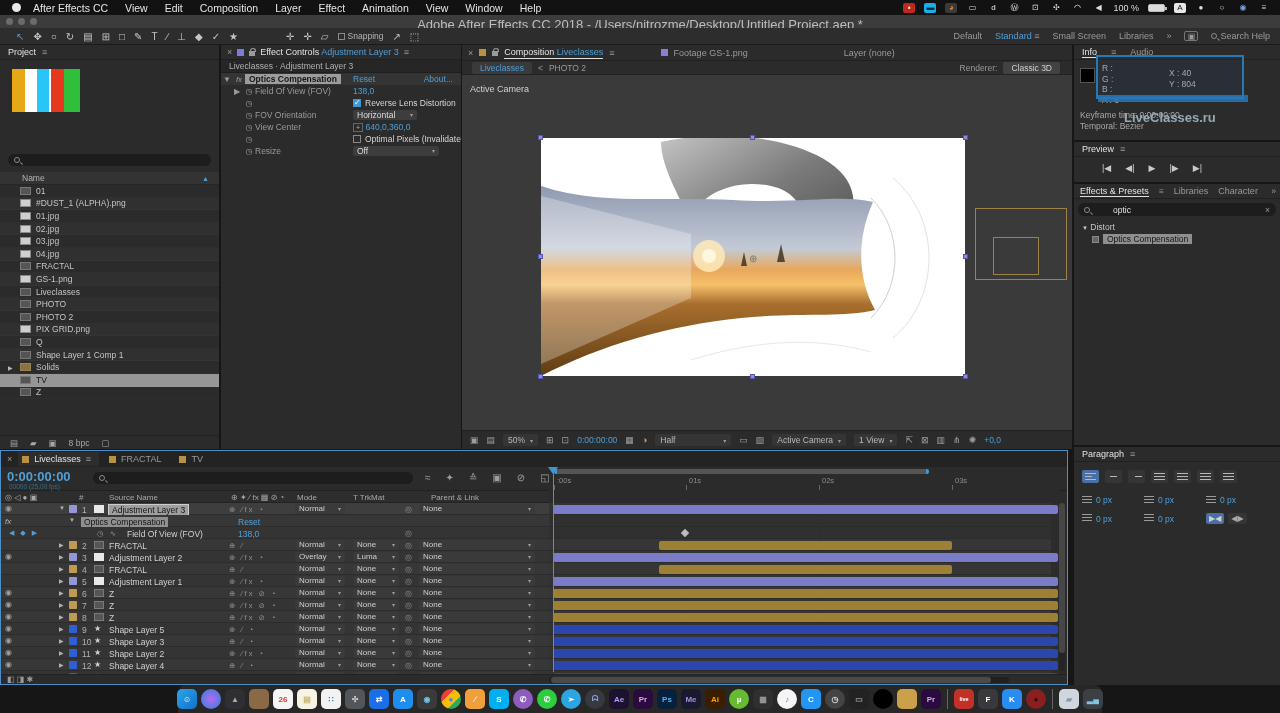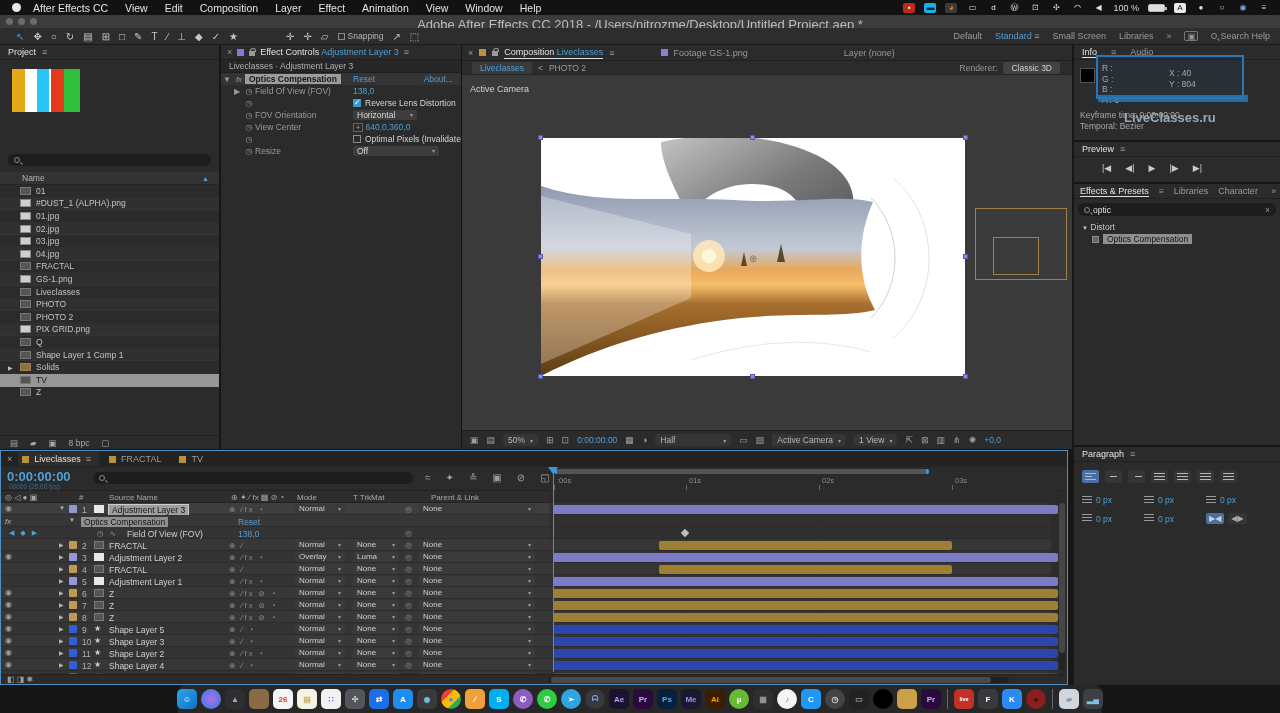--- a/index.html
+++ b/index.html
@@ -567,21 +567,21 @@
   <div id="fxp" class="panel">
     <div id="fxp-tabs">
       <span class="tabtxt active" style="border-bottom:1px solid #ddd">Effects &amp; Presets</span>
       <span class="dim">≡</span>
       <span class="tabtxt">Libraries</span>
       <span class="tabtxt">Character</span>
       <span class="dim" style="margin-left:auto;margin-right:4px">»</span>
     </div>
     <div id="fxp-search">
       <span class="mag"></span>
-      <span style="margin-left:0">optic</span>
+      <span style="margin-left:20px">optic</span>
       <span class="dim" style="margin-left:auto">×</span>
     </div>
     <div id="fxp-tree">
       <div id="fxp-group"><span style="font-size:6px">▼</span> <span>Distort</span></div>
       <div id="fxp-item">
         <span class="mini-sq" style="background:#666;border:1px solid #888;margin-right:4px"></span>
         <span class="chip">Optics Compensation</span>
       </div>
     </div>
   </div>

